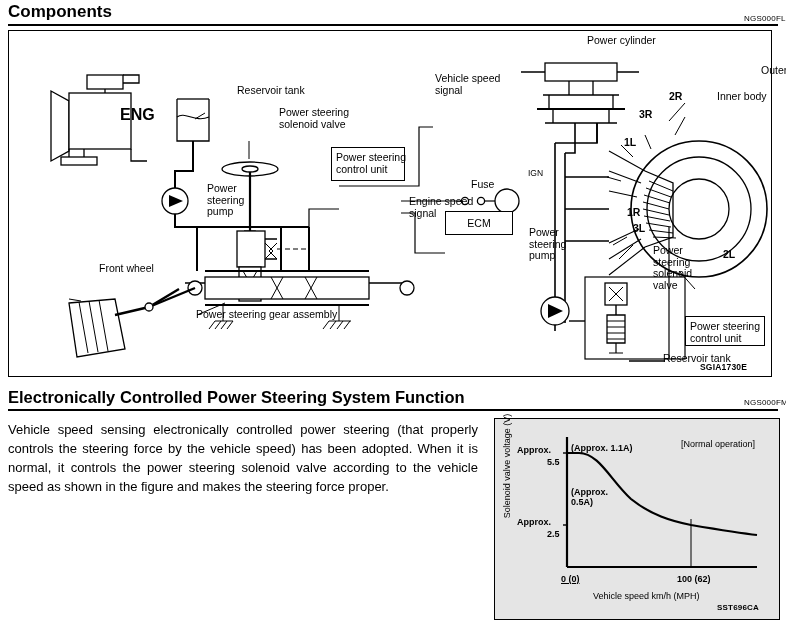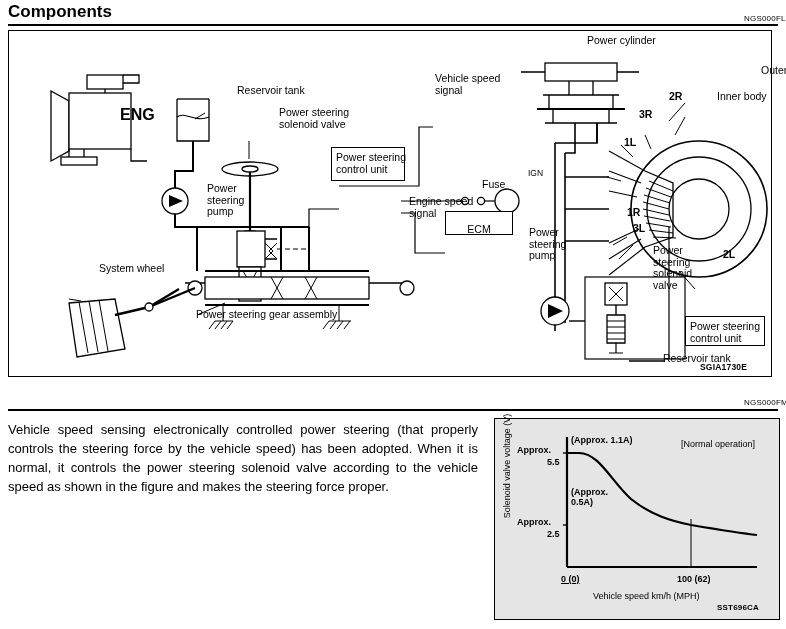--- a/index.html
+++ b/index.html
@@ -239,34 +239,34 @@
     <div class="lbl" style="left:238px;top:76px;">Power steering
 solenoid valve</div>
 
     <div class="lbl" style="left:346px;top:42px;margin-left:48px;">Vehicle speed
 signal</div>
 
 
     <div class="box" style="left:322px;top:116px;width:74px;height:34px;">Power steering
 control unit</div>
 
-    <div class="lbl" style="left:441px;top:148px;">Fuse</div>
+    <div class="lbl" style="left:430px;top:148px;">Fuse</div>
 
     <div class="lbl sm" style="left:487px;top:137px;font-size:8.5px;">IGN</div>
 
     <div class="lbl" style="left:368px;top:165px;">Engine speed
 signal</div>
 
-    <div class="box" style="left:436px;top:180px;width:68px;height:24px;text-align:center;padding-top:11px;">ECM</div>
+    <div class="box" style="left:436px;top:180px;width:68px;height:24px;text-align:center;padding-top:5px;">ECM</div>
 
     <div class="lbl" style="left:166px;top:152px;">Power
 steering
 pump</div>
 
-    <div class="lbl" style="left:58px;top:232px;">System wheel</div>
+    <div class="lbl" style="left:58px;top:232px;">Front wheel</div>
 
     <div class="lbl" style="left:155px;top:278px;">Power steering gear assembly</div>
 
     <div class="lbl" style="left:546px;top:4px;">Power cylinder</div>
 
     <div class="lbl" style="left:676px;top:34px;margin-left:44px;">Outer body</div>
 
     <div class="lbl" style="left:676px;top:60px;">Inner body</div>
 
     <div class="lbl" style="left:628px;top:60px;font-weight:bold;">2R</div>
@@ -291,20 +291,21 @@
 valve</div>
 
     <div class="box" style="left:676px;top:285px;width:80px;height:30px;">Power steering
 control unit</div>
 
     <div class="lbl" style="left:622px;top:322px;">Reservoir tank</div>
   </div>
 
   <div class="code-ref" id="fig-caption-sgia">SGIA1730E</div>
 
+  <div class="h1" id="function-title">Electronically Controlled Power Steering System Function</div>
   <div class="hr" id="function-rule"></div>
   <div class="code-ref" id="code-ngs000fm">NGS000FM</div>
 
   <div id="function-text">Vehicle speed sensing electronically controlled power steering (that properly controls the steering force by the vehicle speed) has been adopted. When it is normal, it controls the power steering solenoid valve according to the vehicle speed as shown in the figure and makes the steering force proper.</div>
 
   <div id="graph-panel">
 
     <div id="y-axis-label">Solenoid valve voltage (V)</div>
 
     <svg width="282" height="198" viewBox="0 0 282 198">
@@ -321,21 +322,21 @@
         <line x1="68" y1="106" x2="72" y2="106" stroke-width="1.4"></line>
       </g>
     </svg>
 
     <div class="gtxt b" style="left:22px;top:26px;">Approx.</div>
     <div class="gtxt b" style="left:52px;top:38px;">5.5</div>
 
     <div class="gtxt b" style="left:22px;top:98px;">Approx.</div>
     <div class="gtxt b" style="left:52px;top:110px;">2.5</div>
 
-    <div class="gtxt b" style="left:76px;top:16px;">(Approx. 1.1A)</div>
+    <div class="gtxt b" style="left:76px;top:24px;">(Approx. 1.1A)</div>
     <div class="gtxt b" style="left:76px;top:68px;white-space:pre;">(Approx.
 0.5A)</div>
     <div class="gtxt" style="left:186px;top:20px;">[Normal operation]</div>
 
     <div class="gtxt b" style="left:66px;top:155px;text-decoration:underline;">0 (0)</div>
     <div class="gtxt b" style="left:182px;top:155px;">100 (62)</div>
 
     <div class="gtxt" style="left:98px;top:172px;">Vehicle speed km/h (MPH)</div>
 
     <div class="code-ref" id="graph-code">SST696CA</div>

